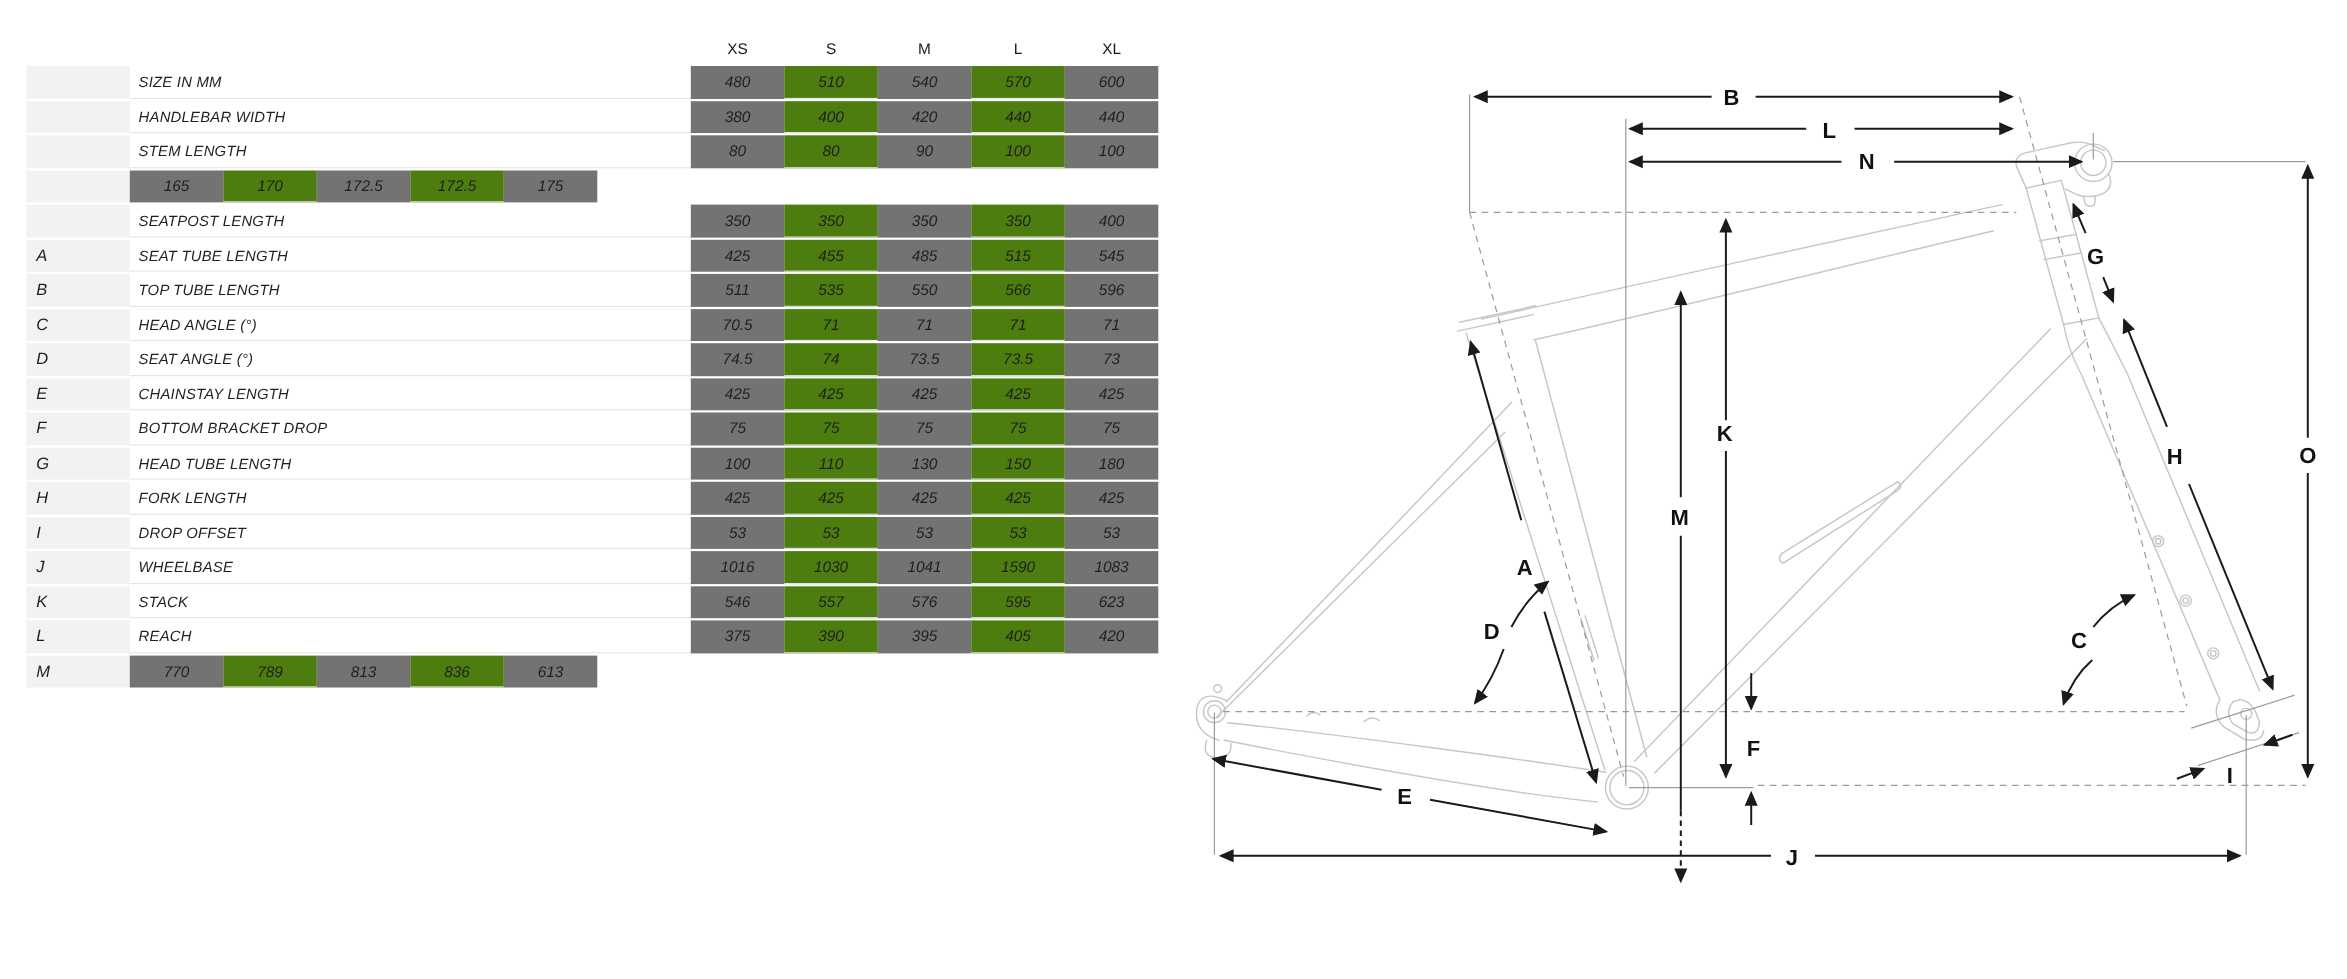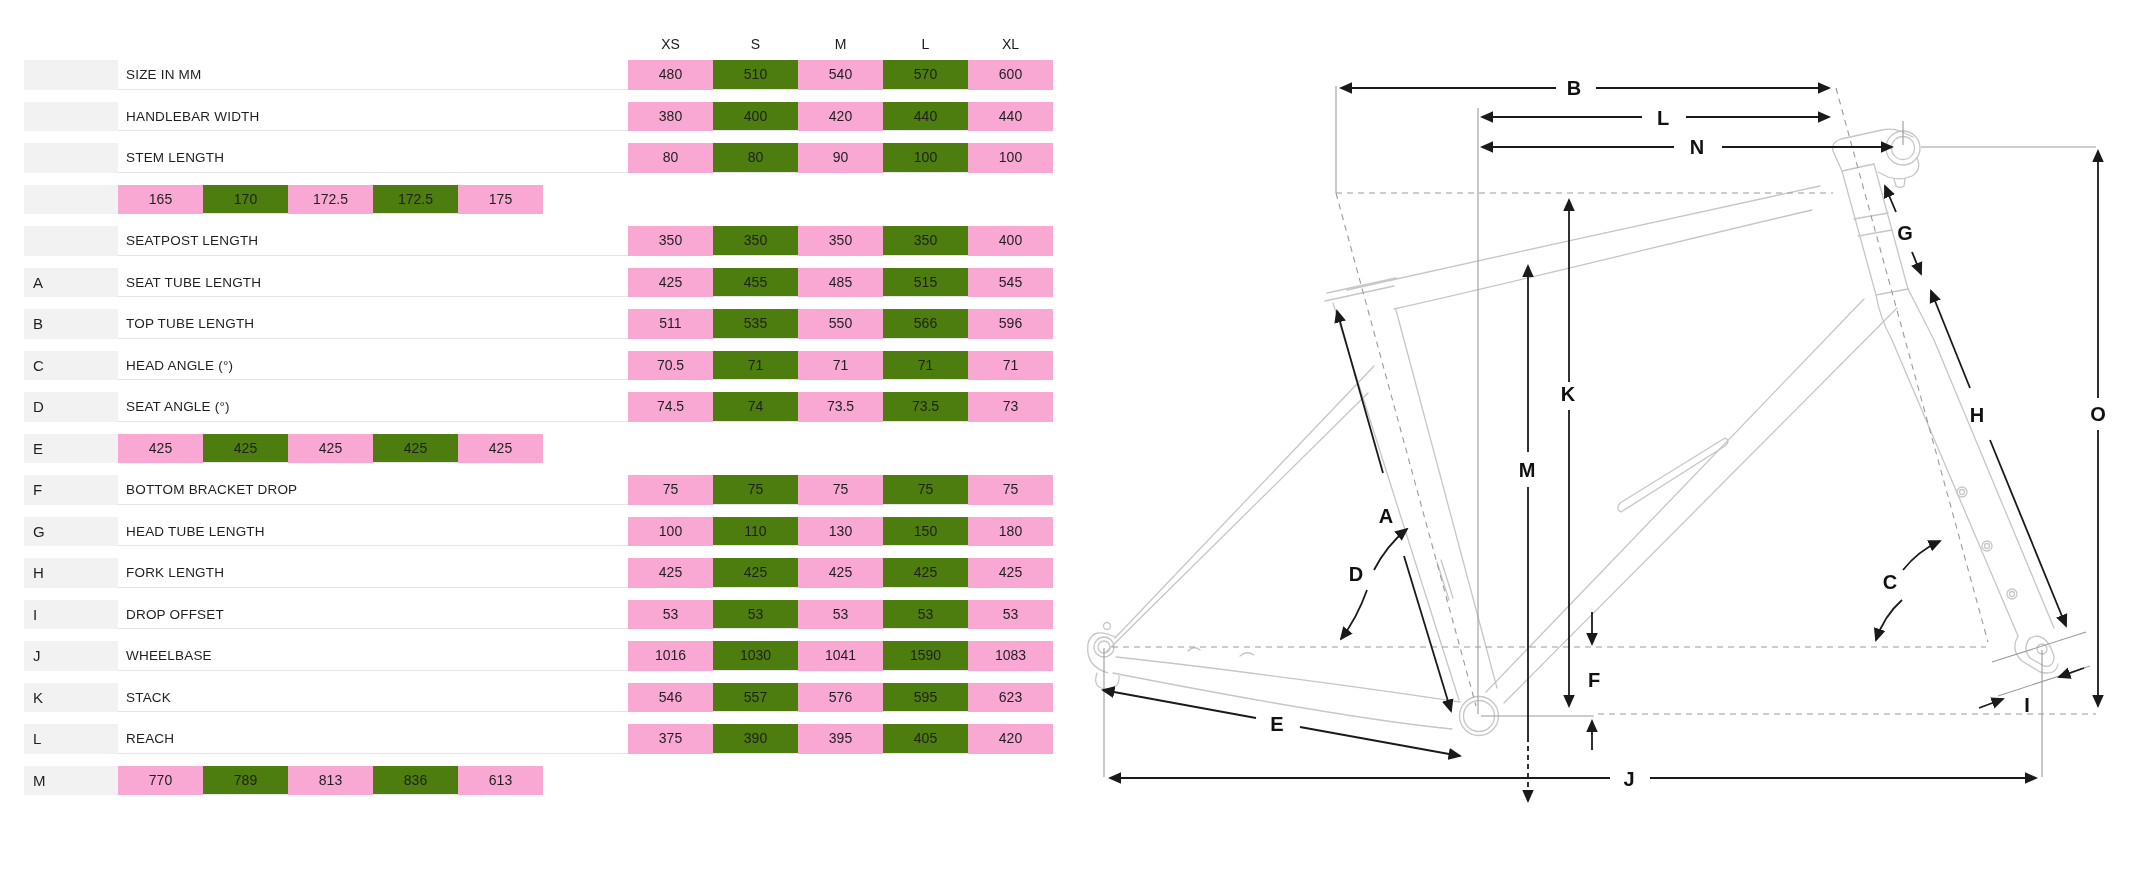--- a/index.html
+++ b/index.html
@@ -1,27 +1,27 @@
 <!DOCTYPE html>
 <html><head>
 <meta charset="utf-8">
 <style>
   html,body{margin:0;padding:0;}
   body{width:2134px;height:890px;background:#ffffff;position:relative;overflow:hidden;
        font-family:"Liberation Sans",sans-serif;}
   .geo-table{position:absolute;left:24px;top:28px;width:1029px;color:#1f1f1f;}
   .t-head{display:flex;margin-left:604px;height:32px;align-items:center;justify-content:flex-end;}
   .hc{width:85px;text-align:center;font-size:14px;color:#1a1a1a;}
-  .t-row{display:flex;height:29.5px;margin-bottom:12px;}
+  .t-row{display:flex;height:29.5px;margin-bottom:2px;font-style:italic;}
   .lc{width:94px;background:#f2f2f2;font-size:15px;line-height:29.5px;
       padding-left:9px;box-sizing:border-box;}
   .nc{width:510px;background:#fff;border-bottom:1px solid #e5e5e5;font-size:13.5px;
       line-height:29.5px;padding-left:8px;box-sizing:border-box;letter-spacing:.2px;}
   .vc{width:85px;text-align:center;font-size:14px;line-height:29.5px;}
-  .vc.g{background:#f9a8d4;}
+  .vc.g{background:#737373;}
   .vc.w{background:#4d7c0f;border-bottom:1px solid #e5e5e5;}
   .geo-svg{position:absolute;left:1060px;top:20px;}
   .frm{stroke:#c6c6c6;stroke-width:1.3;fill:none;stroke-linejoin:round;stroke-linecap:round;}
   .ref{stroke:#9b9b9b;stroke-width:1.1;fill:none;}
   .dash{stroke:#9b9b9b;stroke-width:1.1;fill:none;stroke-dasharray:6 5;}
   .dim{stroke:#1a1a1a;stroke-width:1.8;fill:none;}
   .dimdash{stroke:#1a1a1a;stroke-width:1.8;fill:none;stroke-dasharray:5 4;}
   .lbl text{font-family:"Liberation Sans",sans-serif;font-weight:bold;font-size:20px;
             fill:#111;text-anchor:middle;}
 </style>
@@ -112,20 +112,21 @@
     <div class="lc">D</div>
     <div class="nc">SEAT ANGLE (°)</div>
     <div class="vc g">74.5</div>
     <div class="vc w">74</div>
     <div class="vc g">73.5</div>
     <div class="vc w">73.5</div>
     <div class="vc g">73</div>
   </div>
   <div class="t-row">
     <div class="lc">E</div>
+    <div class="nc">CHAINSTAY LENGTH</div>
     <div class="vc g">425</div>
     <div class="vc w">425</div>
     <div class="vc g">425</div>
     <div class="vc w">425</div>
     <div class="vc g">425</div>
   </div>
   <div class="t-row">
     <div class="lc">F</div>
     <div class="nc">BOTTOM BRACKET DROP</div>
     <div class="vc g">75</div>

